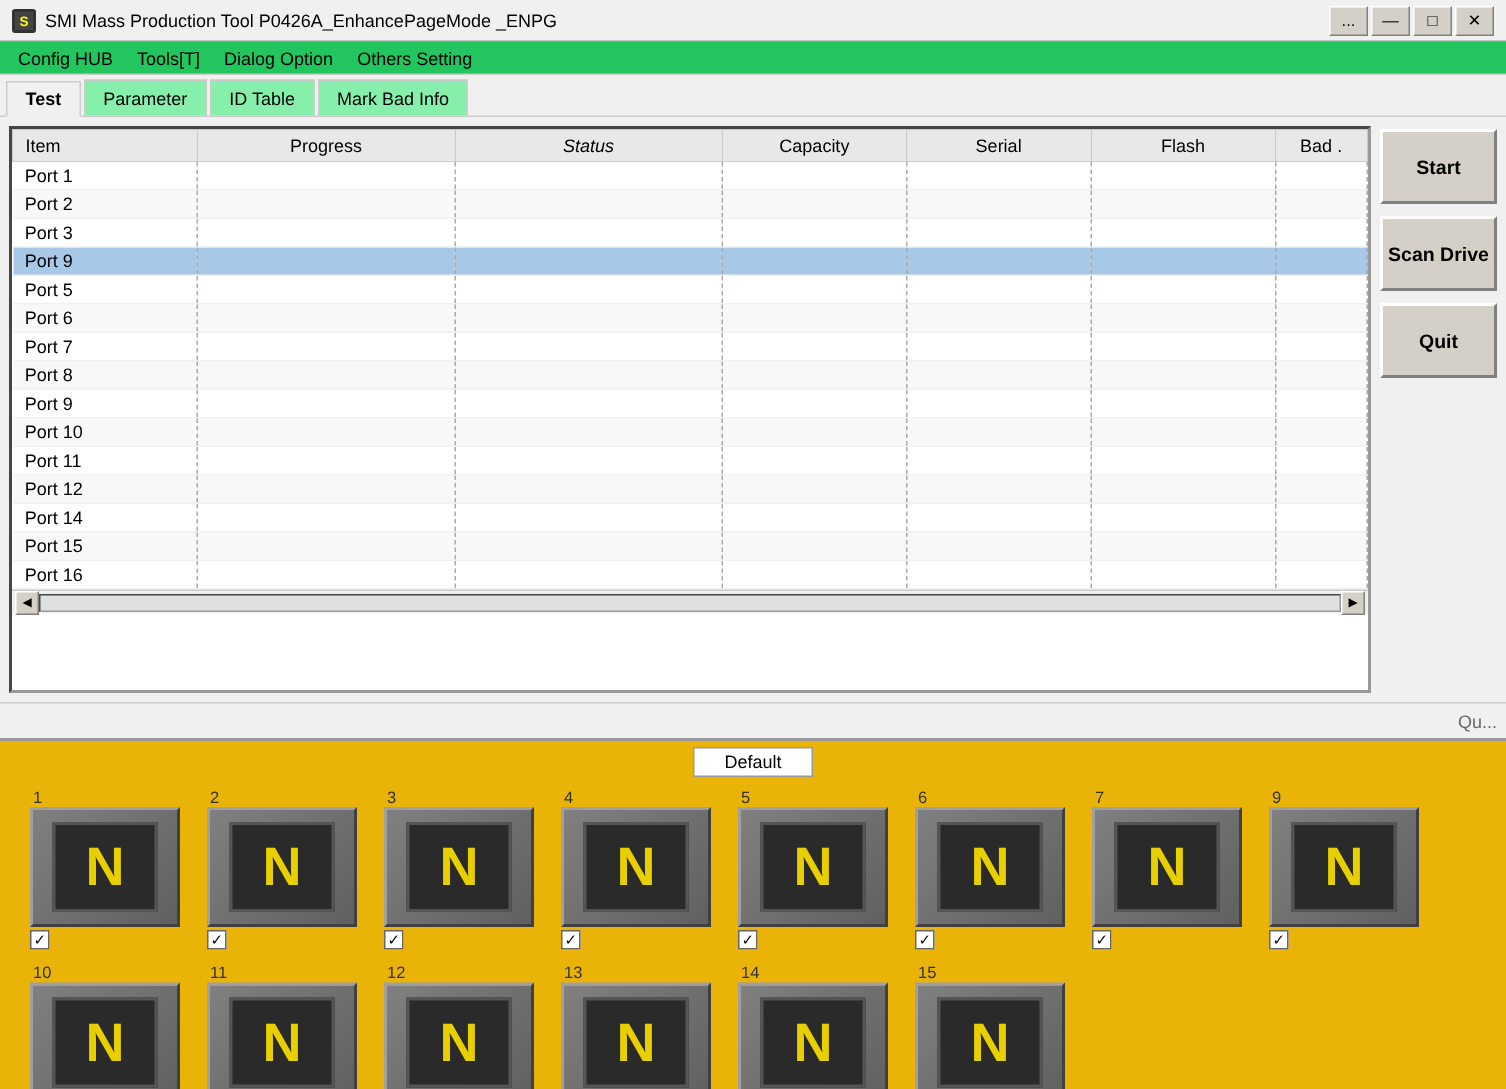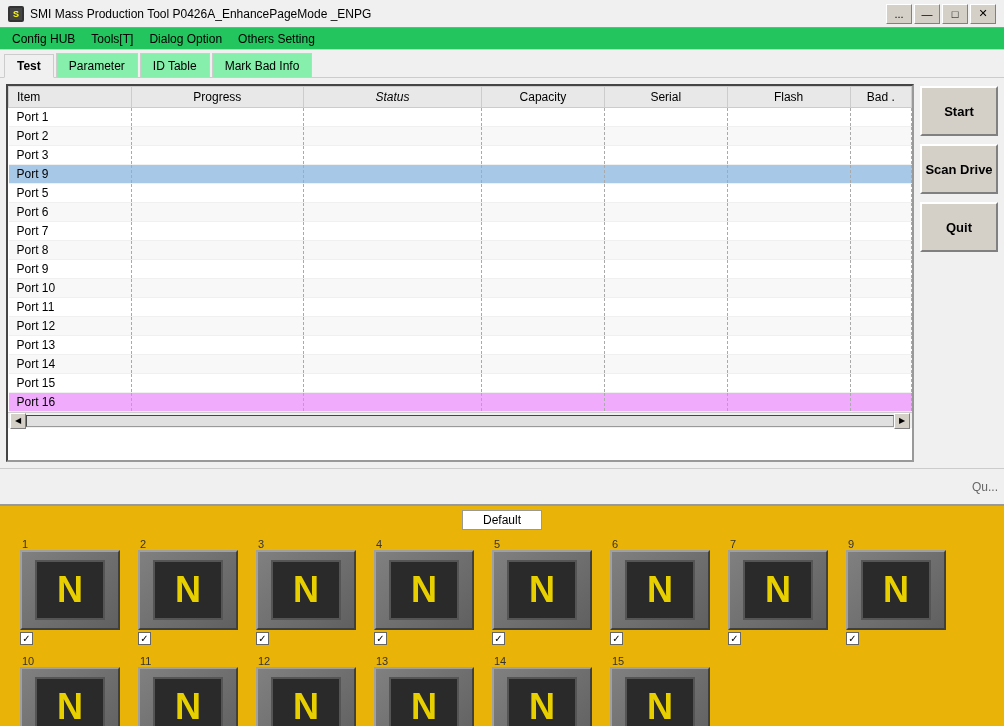--- a/index.html
+++ b/index.html
@@ -221,21 +221,21 @@
     }
 
     
     .bottom-bar {
       display: flex;
       justify-content: flex-end;
       align-items: center;
       padding: 2px 6px;
       background: #f0f0f0;
       border-top: 1px solid #ccc;
-      height: 36px;
+      height: 24px;
     }
     .quit-text {
       font-size: 12px;
       color: #666;
     }
 
     
     .ports-section {
       background: #eab308;
       flex: 1;
@@ -482,29 +482,20 @@
                 <tr>
                   <td>Port 12</td>
                   <td></td>
                   <td></td>
                   <td></td>
                   <td></td>
                   <td></td>
                   <td></td>
                 </tr>
                 <tr>
-                  <td>Port 13</td>
-                  <td></td>
-                  <td></td>
-                  <td></td>
-                  <td></td>
-                  <td></td>
-                  <td></td>
-                </tr>
-                <tr>
                   <td>Port 14</td>
                   <td></td>
                   <td></td>
                   <td></td>
                   <td></td>
                   <td></td>
                   <td></td>
                 </tr>
                 <tr>
                   <td>Port 15</td>

